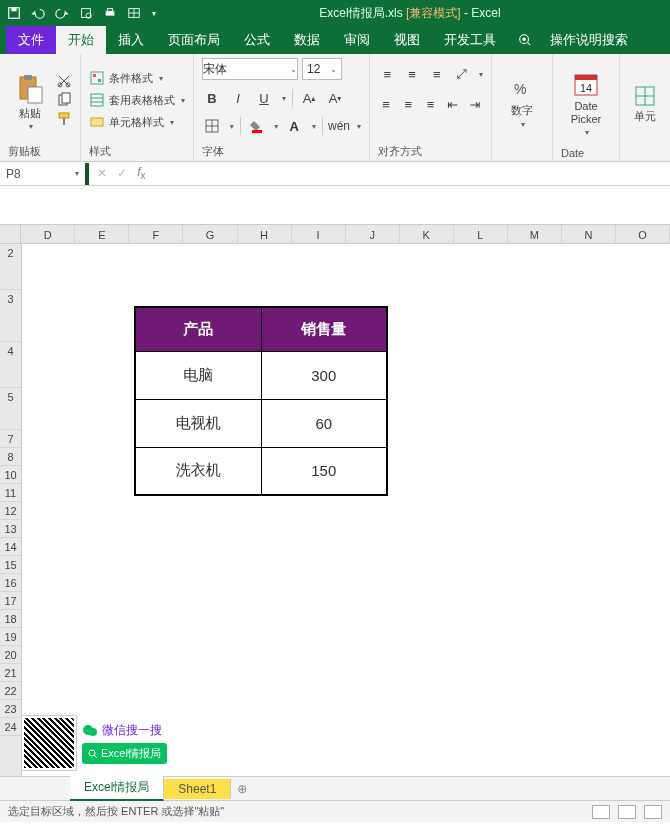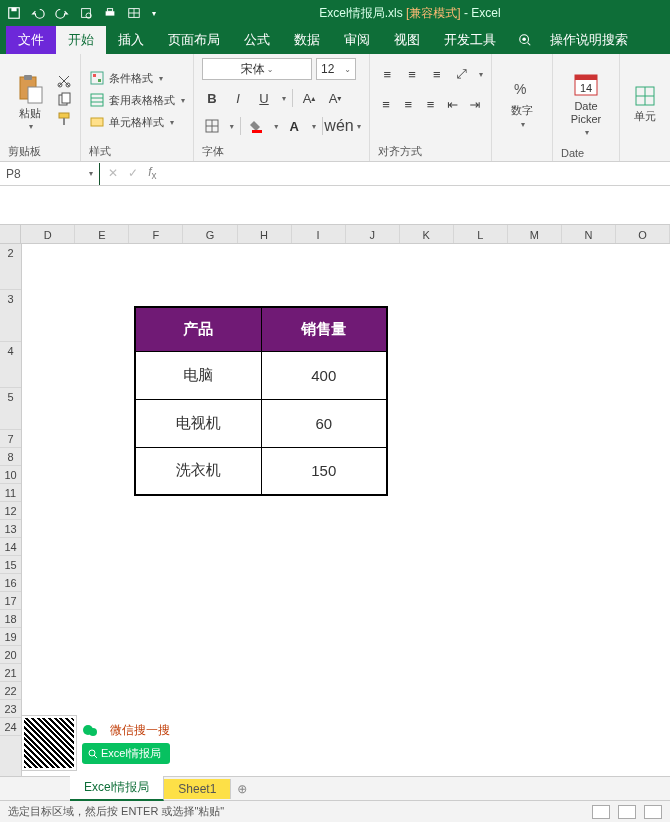--- a/index.html
+++ b/index.html
@@ -19,46 +19,46 @@
 .group .body{flex:1;display:flex;gap:4px}
 .group .label{text-align:left;font-size:11px;color:#555;padding-top:2px}
 .bigbtn{display:flex;flex-direction:column;align-items:center;justify-content:center;width:44px;padding-top:4px;gap:2px}
 .bigbtn .txt{font-size:11px;color:#444;text-align:center;line-height:1.2}
 .vcol{display:flex;flex-direction:column;gap:3px;justify-content:center}
 .smallrow{display:flex;align-items:center;gap:4px;font-size:11px;color:#444;white-space:nowrap}
 .ico{width:16px;height:16px;display:inline-flex;align-items:center;justify-content:center}
 .dd{font-size:8px;color:#666;margin-left:2px}
 .fontsel{display:flex;gap:4px;align-items:center}
 .fontsel select,.fontsel .combo{height:22px;border:1px solid #bbb;background:#fff;font-size:12px}
-.combo.name{width:110px;padding:0 0;display:flex;align-items:center;justify-content:center}
+.combo.name{width:96px;padding:0 0;display:flex;align-items:center;justify-content:space-between}
 .combo.size{width:40px;padding:0 4px;display:flex;align-items:center;justify-content:space-between}
 .btnrow{display:flex;gap:6px;align-items:center;margin-top:6px}
 .btnrow .b{width:20px;height:20px;display:flex;align-items:center;justify-content:center;border-radius:2px;font-size:13px;color:#444}
 .sep{width:1px;height:18px;background:#ccc}
 .namebar{height:24px;background:#fff;border-bottom:1px solid #d0d0d0;display:flex;align-items:center}
-.namebox{width:100px;height:22px;border-right:1px solid #14532d;display:flex;align-items:center;padding:0 6px;color:#555;justify-content:space-between}
+.namebox{width:89px;height:22px;border-right:4px solid #14532d;display:flex;align-items:center;padding:0 6px;color:#555;justify-content:space-between}
 .fxbar{display:flex;align-items:center;gap:10px;padding-left:8px;color:#888}
 .sheet{position:relative;height:590px;background:#fff;overflow:hidden}
 .colhdr{position:absolute;top:38px;left:0;right:0;height:20px;background:#e8e8e8;border-top:1px solid #ccc;border-bottom:1px solid #ccc;display:flex}
 .colhdr .sel{width:22px;border-right:1px solid #ccc;background:#e8e8e8}
 .colhdr .c{width:56px;border-right:1px solid #d6d6d6;text-align:center;font-size:11px;color:#444;line-height:20px}
 .rows{position:absolute;top:58px;left:0;width:22px;bottom:0;background:#e8e8e8;border-right:1px solid #ccc}
 .rows .r{height:18px;border-bottom:1px solid #d6d6d6;text-align:center;font-size:11px;color:#444;line-height:18px}
 .rows .r.n2{height:46px}
 .rows .r.n3{height:52px}
 .rows .r.n4{height:46px}
 .rows .r.n5{height:42px}
 .datatable{position:absolute;top:120px;left:134px;border:2px solid #000;border-collapse:collapse}
 .datatable th,.datatable td{border:1px solid #000;text-align:center;font-size:15px;padding:0}
 .datatable th{background:#701a75;color:#fff;font-weight:bold;height:44px;width:126px}
 .datatable td{height:48px;width:126px;background:#fff}
 .qr{position:absolute;bottom:6px;left:22px;display:flex;gap:6px;align-items:center}
 .qrimg{width:54px;height:54px;background:repeating-linear-gradient(45deg,#000 0 2px,#fff 2px 4px);border:2px solid #fff;box-shadow:0 0 0 1px #ccc}
 .qrside{display:flex;flex-direction:column;gap:4px}
-.wxs{display:flex;align-items:center;gap:12px;font-size:12px;color:#c2410c}
+.wxs{display:flex;align-items:center;gap:4px;font-size:12px;color:#6d28d9}
 .wxbadge{background:#07c160;color:#fff;font-size:11px;padding:3px 6px;border-radius:3px;display:flex;align-items:center;gap:3px}
 .tabs{height:24px;background:#f3f3f3;border-top:1px solid #ccc;display:flex;align-items:center;padding-left:70px;font-size:12px}
 .tabs .t{padding:3px 14px;border-right:1px solid #ccc;color:#555;background:#fde047}
 .tabs .t.active{background:#fff;border-bottom:2px solid #0e6e38;color:#0e6e38}
 .tabs .plus{width:22px;text-align:center;color:#888}
 .status{height:22px;background:#f3f3f3;border-top:1px solid #ccc;display:flex;align-items:center;padding:0 8px;font-size:11px;color:#555;justify-content:space-between}
 .status .right{display:flex;gap:8px;align-items:center}
 .viewbtn{width:18px;height:14px;border:1px solid #aaa;background:#fff}
 svg{display:block}
 </style>
@@ -251,21 +251,21 @@
               <rect x="2" y="11" width="10" height="3" fill="#ff0000"></rect>
             </svg>
           </div>
           <span class="dd">▾</span>
         <div class="b">
             <span style="color:#333;font-weight:bold">A</span>
           </div>
           <span class="dd">▾</span>
         <div class="sep"></div>
         <div class="b">
-            <span style="font-size:16px">wén</span>
+            <span style="font-size:12px">wén</span>
           </div>
           <span class="dd">▾</span>
       </div>
     </div>
     <div class="label">字体</div>
   </div>
 
   <div class="group" style="min-width:96px">
     <div class="body" style="flex-direction:column;gap:4px">
       <div class="btnrow">
@@ -382,21 +382,21 @@
   </div>
 
   <table class="datatable">
     <tbody>
         <tr>
           <th>产品</th>
           <th>销售量</th>
         </tr>
     <tr>
           <td>电脑</td>
-          <td>400</td>
+          <td>300</td>
         </tr>
     <tr>
           <td>电视机</td>
           <td>60</td>
         </tr>
     <tr>
           <td>洗衣机</td>
           <td>150</td>
         </tr>
   </tbody>

